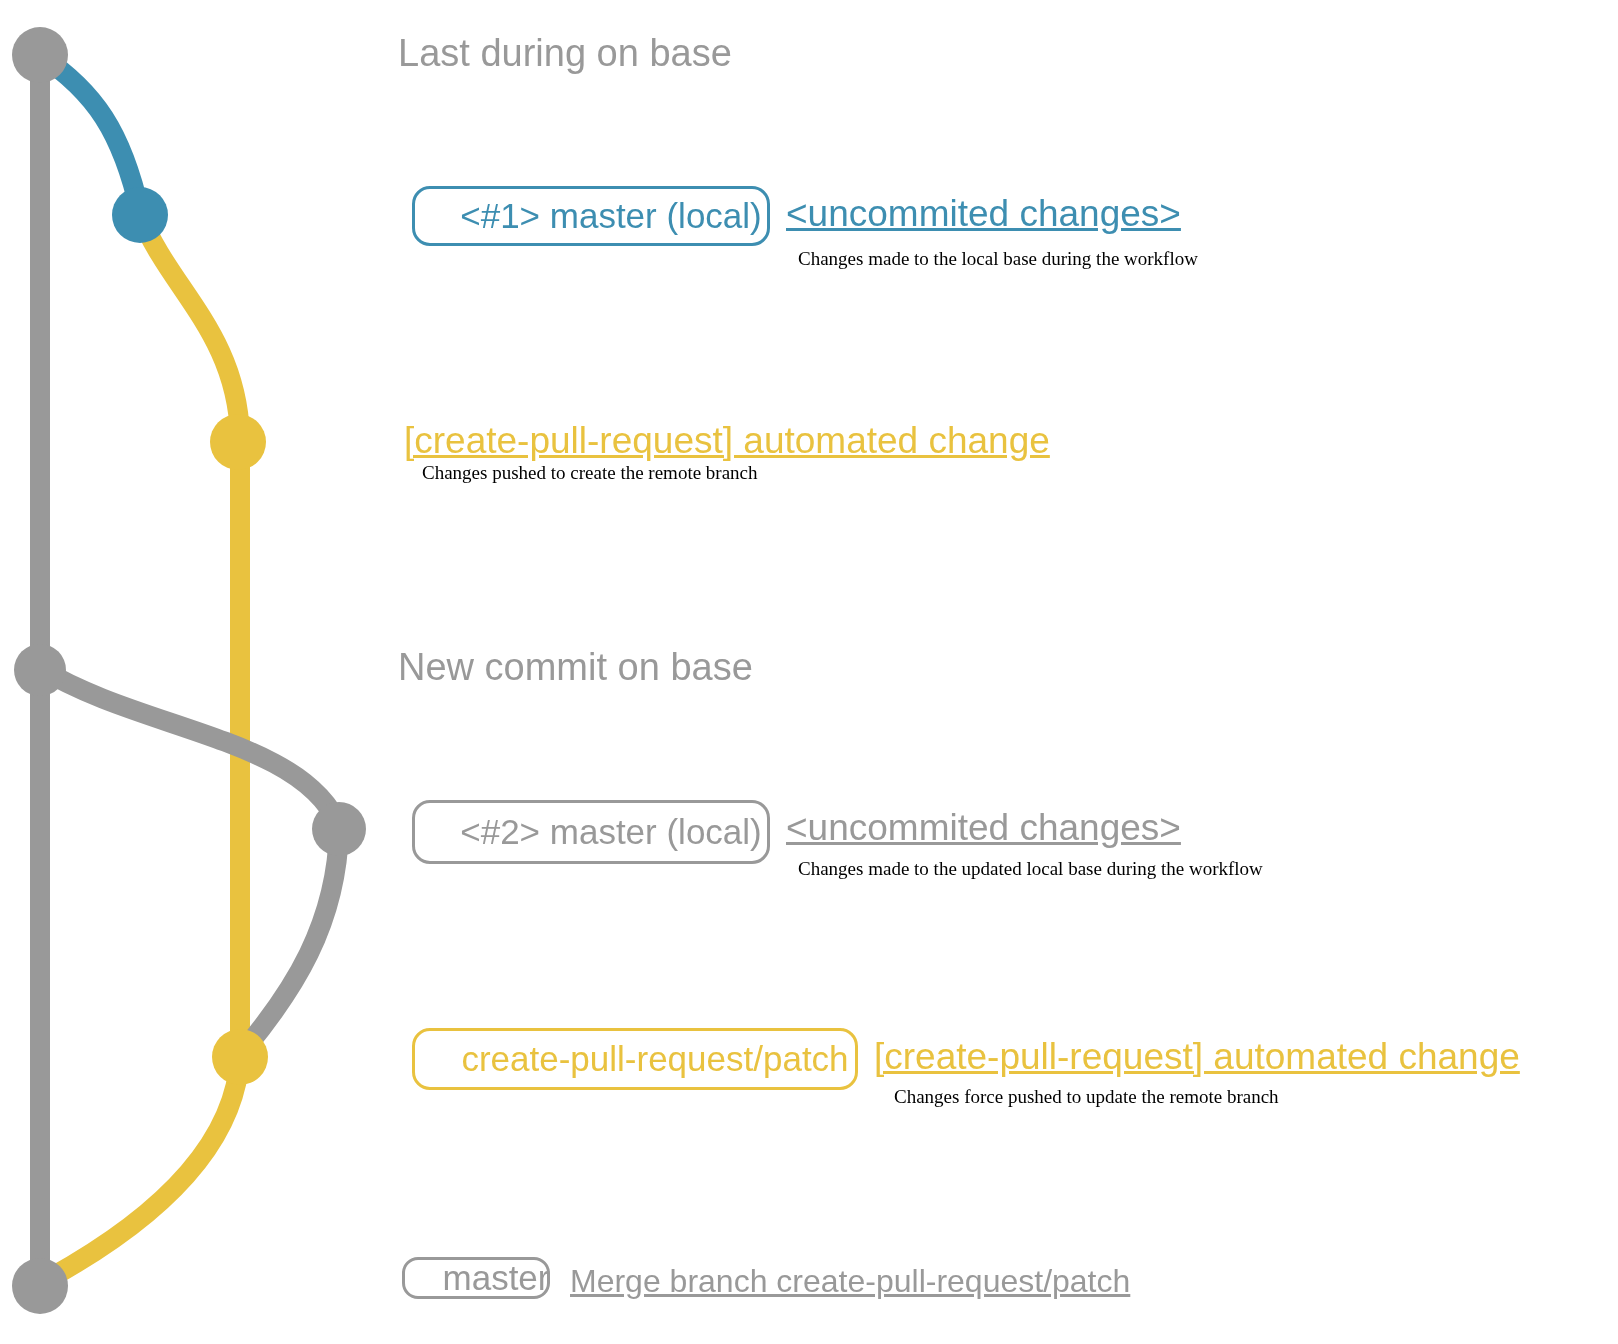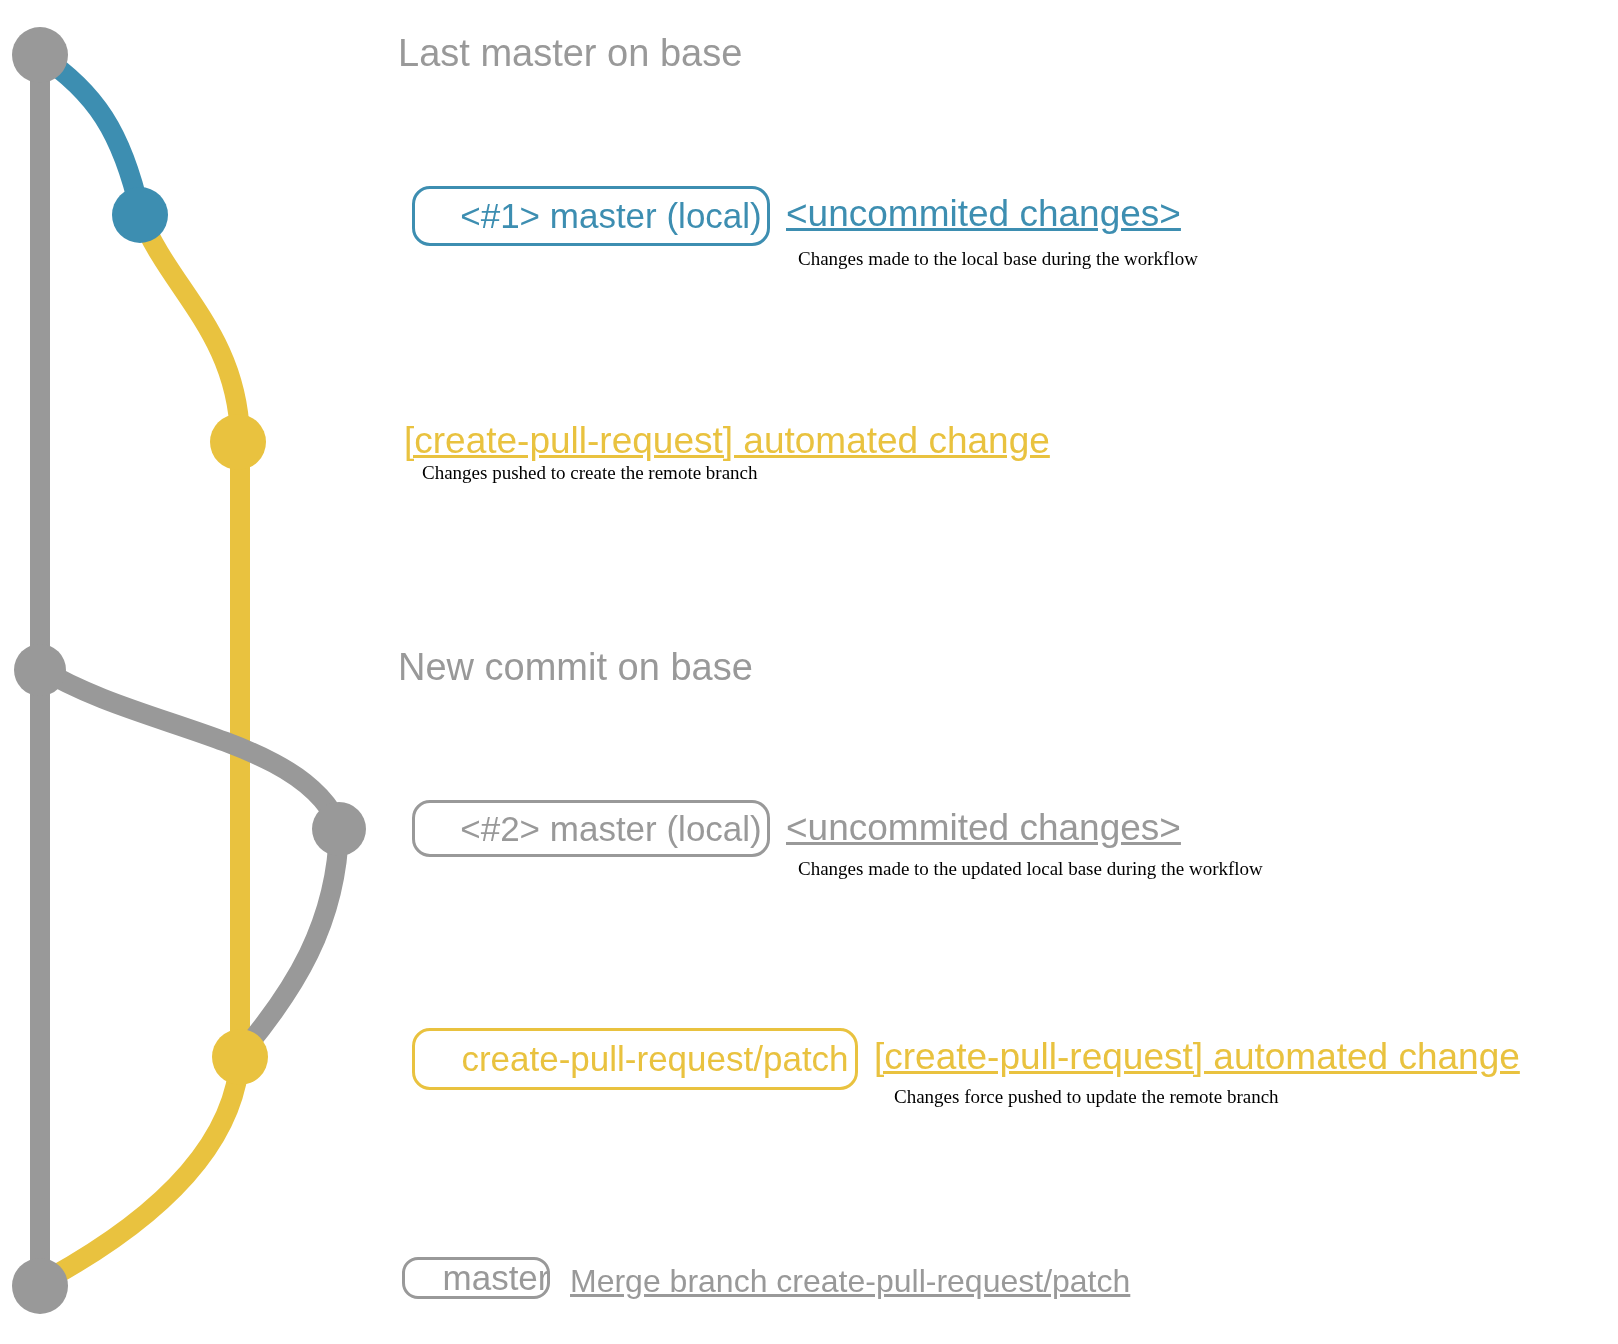--- a/index.html
+++ b/index.html
@@ -21,21 +21,21 @@
   .badge-yellow{border-color:#E9C23F;color:#E9C23F;}
 
   
   #title-last{left:398px;top:32px;}
   #badge-1{left:412px;top:186px;width:358px;height:60px;}
   #note-1{left:786px;top:193px;}
   #desc-1{left:798px;top:248px;}
   #note-2{left:404px;top:420px;}
   #desc-2{left:422px;top:462px;}
   #title-new{left:398px;top:646px;}
-  #badge-2{left:412px;top:800px;width:358px;height:57px;}
+  #badge-2{left:412px;top:800px;width:358px;height:64px;}
   #note-3{left:786px;top:807px;}
   #desc-3{left:798px;top:858px;}
   #badge-3{left:412px;top:1028px;width:446px;height:62px;}
   #note-4{left:874px;top:1036px;}
   #desc-4{left:894px;top:1086px;}
   #badge-4{left:402px;top:1257px;width:148px;height:42px;border-radius:16px;}
   #note-5{left:570px;top:1263px;font-size:32px;}
 </style>
 </head>
 <body>
@@ -56,21 +56,21 @@
 
     <circle cx="40" cy="55" r="28" fill="#999999"></circle>
     <circle cx="140" cy="215" r="28" fill="#3D8EB1"></circle>
     <circle cx="238" cy="442" r="28" fill="#E9C23F"></circle>
     <circle cx="40" cy="670" r="26" fill="#999999"></circle>
     <circle cx="339" cy="829" r="27" fill="#999999"></circle>
     <circle cx="240" cy="1057" r="28" fill="#E9C23F"></circle>
     <circle cx="40" cy="1286" r="28" fill="#999999"></circle>
   </svg>
 
-  <div id="title-last" class="abs gray-label">Last master on base</div>
+  <div id="title-last" class="abs gray-label">Last during on base</div>
 
   <div id="badge-1" class="abs badge badge-blue">
     <span>&lt;#1&gt; master (local)</span>
   </div>
   <div id="note-1" class="abs note note-blue">&lt;uncommited changes&gt;</div>
   <div id="desc-1" class="abs desc">Changes made to the local base during the workflow</div>
 
   <div id="note-2" class="abs note note-yellow">[create-pull-request] automated change</div>
   <div id="title-new" class="abs gray-label">New commit on base</div>
 

